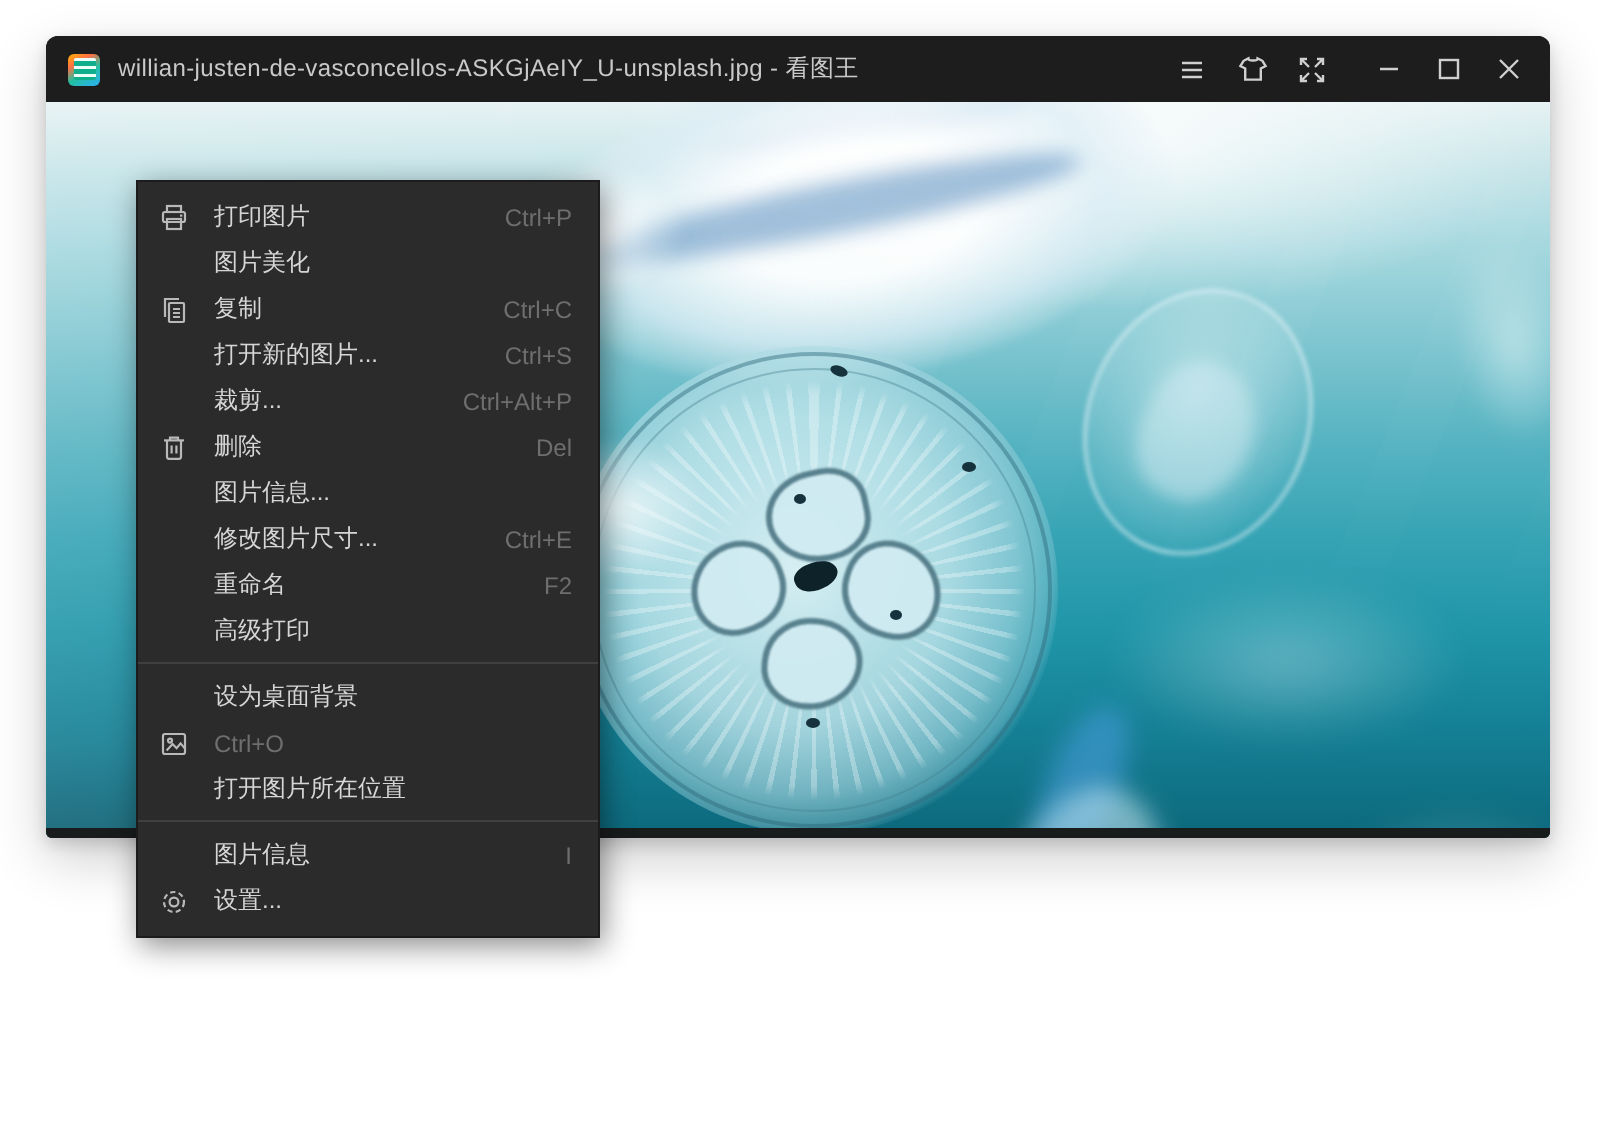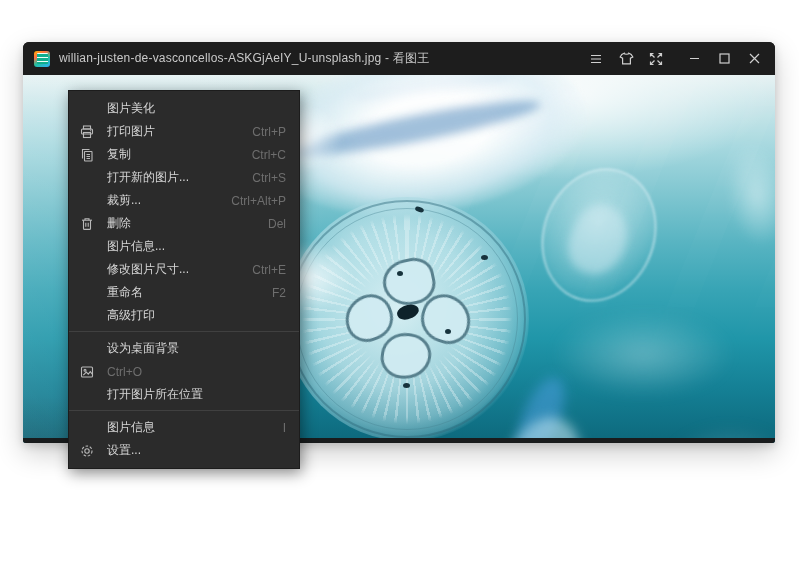--- a/index.html
+++ b/index.html
@@ -2,21 +2,21 @@
 <html><head>
 <meta charset="utf-8">
 <style>
   * { margin:0; padding:0; box-sizing:border-box; }
   html,body { width:799px; height:564px; overflow:hidden; background:#ffffff;
               font-family:"Liberation Sans", sans-serif; }
 
   
   .window { position:absolute; left:23px; top:18px; width:752px; height:401px;
             border-radius:6px 6px 3px 3px; overflow:hidden; background:#1a1a1a;
-            box-shadow:0 10px 28px rgba(0,0,0,0.20), 0 3px 8px rgba(0,0,0,0.14);margin-top:24px; }
+            box-shadow:0 10px 28px rgba(0,0,0,0.20), 0 3px 8px rgba(0,0,0,0.14); }
 
   
   .titlebar { position:absolute; left:0; top:0; right:0; height:33px; background:#1d1d1d;
               display:flex; align-items:center; padding:0 6px 0 11px; z-index:5; }
   .app-icon { width:16px; height:16px; border-radius:3px; flex:0 0 auto;
               background:linear-gradient(150deg,#ffb300 0%,#ff7043 28%,#22bfa0 58%,#2bb3e8 92%);
               position:relative; }
   .app-icon::after { content:""; position:absolute; inset:2.5px; border-radius:1px;
               background:repeating-linear-gradient(180deg,#eafff8 0 1.5px, #0fae8d 1.5px 4px); }
   .win-title { color:#c9c9c9; font-size:12px; margin-left:9px; white-space:nowrap;
@@ -198,37 +198,37 @@
       <div class="speck sp4"></div>
       <div class="speck sp5"></div>
     </div>
   </div>
 
   <div class="bottom-strip"></div>
 </div>
 
 <div class="context-menu" id="context-menu">
     <div class="menu-item">
-    <span class="mi-icon"></span>
-    <span class="mi-label">图片美化</span>
-    <span class="mi-shortcut"></span>
-  </div>
-    <div class="menu-item">
     <span class="mi-icon">
         <svg width="16" height="16" viewBox="0 0 16 16">
           <rect x="4.5" y="2" width="7" height="3"></rect>
           <rect x="2.5" y="5" width="11" height="5" rx="1"></rect>
           <rect x="4.5" y="8.5" width="7" height="5"></rect>
           <path d="M11 6.8h1.2"></path>
         </svg>
       </span>
     <span class="mi-label">打印图片</span>
     <span class="mi-shortcut">Ctrl+P</span>
   </div>
     <div class="menu-item">
+    <span class="mi-icon"></span>
+    <span class="mi-label">图片美化</span>
+    <span class="mi-shortcut"></span>
+  </div>
+    <div class="menu-item">
     <span class="mi-icon">
         <svg width="16" height="16" viewBox="0 0 16 16">
           <path d="M3.5 11.5v-9h7"></path>
           <rect x="5.5" y="4.5" width="7.5" height="9.5" rx="0.5"></rect>
           <path d="M7.5 7.5h3.5M7.5 9.5h3.5M7.5 11.5h3.5"></path>
         </svg>
       </span>
     <span class="mi-label">复制</span>
     <span class="mi-shortcut">Ctrl+C</span>
   </div>

